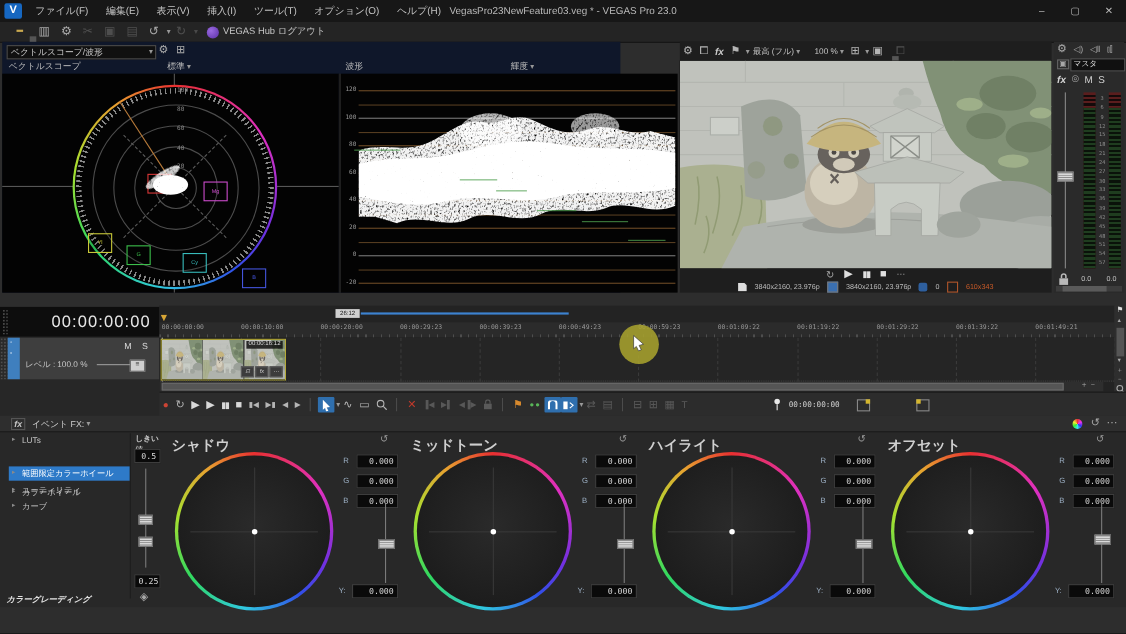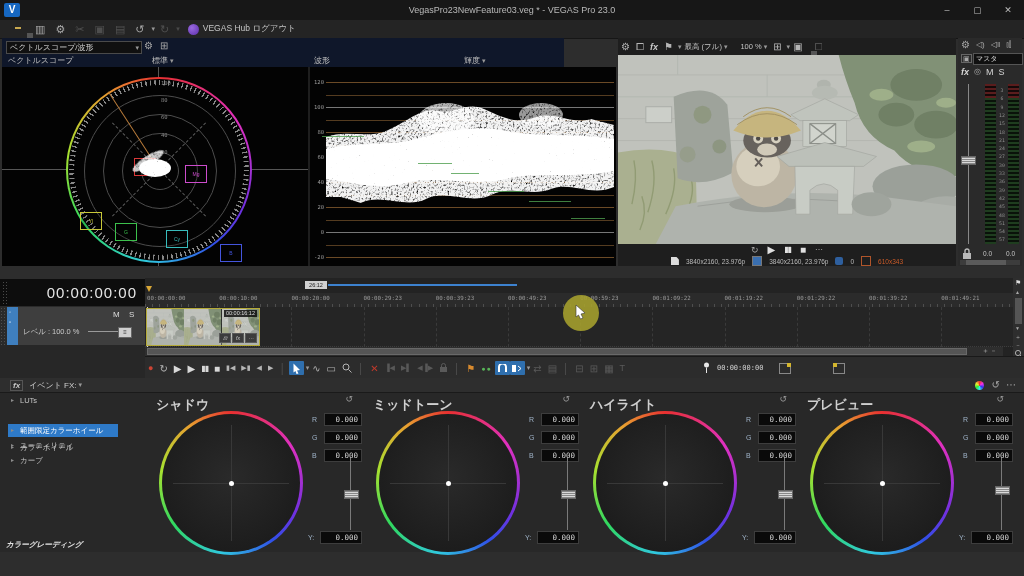--- a/index.html
+++ b/index.html
@@ -183,20 +183,21 @@
         <path d="M160,102 L208,88 L260,102 L247,112 L172,112 Z" fill="#b1b5ad" stroke="#8f938c" stroke-width=".6"></path>
         <path d="M178,112 L238,112 L236,160 L221,160 L221,136 Q207,123 193,136 L193,160 L179,160 Z" fill="#bfc3bb" stroke="#8f938c" stroke-width=".6"></path>
         <ellipse cx="255" cy="150" rx="20" ry="12" fill="#8f948c"></ellipse>
         <rect width="340" height="190" fill="#ffffff" opacity="0.15"></rect>
       </symbol>
     </defs>
   </svg>
 
   <div id="titlebar" class="abs">
     <div id="vlogo" class="abs">V</div>
+    <div class="abs" id="menu-row" style="left:24px;top:0;"><span class="menu-item">ファイル(F)</span><span class="menu-item">編集(E)</span><span class="menu-item">表示(V)</span><span class="menu-item">挿入(I)</span><span class="menu-item">ツール(T)</span><span class="menu-item">オプション(O)</span><span class="menu-item">ヘルプ(H)</span></div>
     <div id="win-title" class="abs">VegasPro23NewFeature03.veg * - VEGAS Pro 23.0</div>
     <div class="abs" style="right:2px;top:0;">
       <span class="winbtn">–</span>
       <span class="winbtn">▢</span>
       <span class="winbtn">✕</span>
     </div>
   </div>
 
   <div id="main-toolbar" class="abs row">
     <span class="tbi"><span class="mini-page"></span></span>
@@ -577,20 +578,29 @@
       <span class="abs icon" style="right:24px;top:2px;">↺</span>
       <span class="abs icon" style="right:8px;top:2px;">⋯</span>
     </div>
     <div id="grad-side" class="abs">
         <div class="side-item" style="top: 0px;">LUTs</div>
         <div class="side-item" style="top: 15px; margin-top: 32px;">カラーホイール</div>
         <div class="side-item sel" style="top: 30px;">範囲限定カラーホイール</div>
         <div class="side-item" style="top: 45px;">ユーティリティ</div>
         <div class="side-item" style="top: 60px;">カーブ</div>
       </div>
+    <div id="thresh" class="abs">
+      <span class="abs" style="left:4px;top:0;font-size:7px;font-weight:bold;color:#c8c8c8;">しきい値</span>
+      <div class="abs valbox" style="left:3px;top:14px;width:16px;">0.5</div>
+      <div class="abs" style="left:13px;top:32px;width:1px;height:90px;background:#7a7a7a;"></div>
+      <div class="abs vslider-handle" style="left:7px;top:74px;width:11px;"></div>
+      <div class="abs vslider-handle" style="left:7px;top:94px;width:11px;"></div>
+      <div class="abs valbox" style="left:3px;top:128px;width:16px;">0.25</div>
+      <span class="abs icon" style="left:8px;top:144px;">◈</span>
+    </div>
     <div id="wheels">
         <div class="wheel-section" style="left: 146px;">
           <span class="wheel-name">シャドウ</span>
           <span class="reset-icon">↺</span>
           <span class="chan-lab" style="top: 22px;">R</span>
           <div class="valbox abs" style="left: 178px; top: 19px; width: 30px;">0.000</div>
           <span class="chan-lab" style="top: 40px;">G</span>
           <div class="valbox abs" style="left: 178px; top: 37px; width: 30px;">0.000</div>
           <span class="chan-lab" style="top: 58px;">B</span>
           <div class="valbox abs" style="left: 178px; top: 55px; width: 30px;">0.000</div>
@@ -642,21 +652,21 @@
               <div class="wheel-vline"></div>
               <div class="wheel-dot"></div>
             </div>
           </div>
           <div class="vslider-track" style="left: 204px; top: 64px; height: 72px;"></div>
           <div class="vslider-handle" style="left: 198px; top: 96px;"></div>
           <span class="chan-lab" style="left: 162px; top: 140px; color: rgb(159, 179, 200);">Y:</span>
           <div class="valbox abs" style="left: 174px; top: 137px; width: 34px;">0.000</div>
         </div>
         <div class="wheel-section" style="left: 797px;">
-          <span class="wheel-name">プレビュー</span>
+          <span class="wheel-name">オフセット</span>
           <span class="reset-icon">↺</span>
           <span class="chan-lab" style="top: 22px;">R</span>
           <div class="valbox abs" style="left: 178px; top: 19px; width: 30px;">0.000</div>
           <span class="chan-lab" style="top: 40px;">G</span>
           <div class="valbox abs" style="left: 178px; top: 37px; width: 30px;">0.000</div>
           <span class="chan-lab" style="top: 58px;">B</span>
           <div class="valbox abs" style="left: 178px; top: 55px; width: 30px;">0.000</div>
           <div class="wheel">
             <div class="wheel-inner">
               <div class="wheel-hline"></div>

